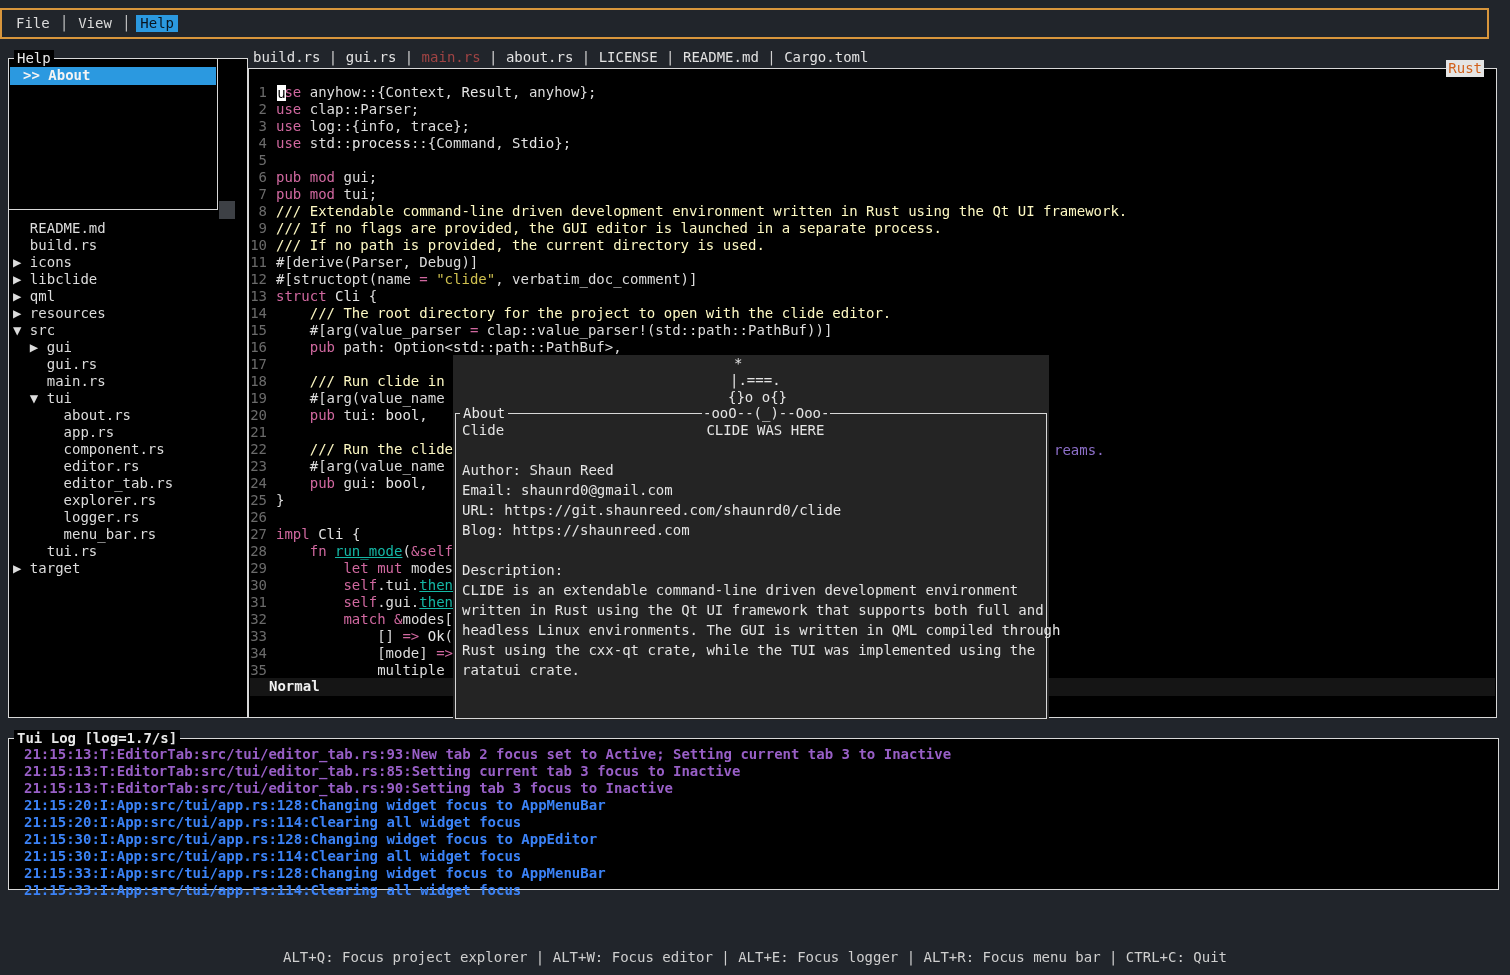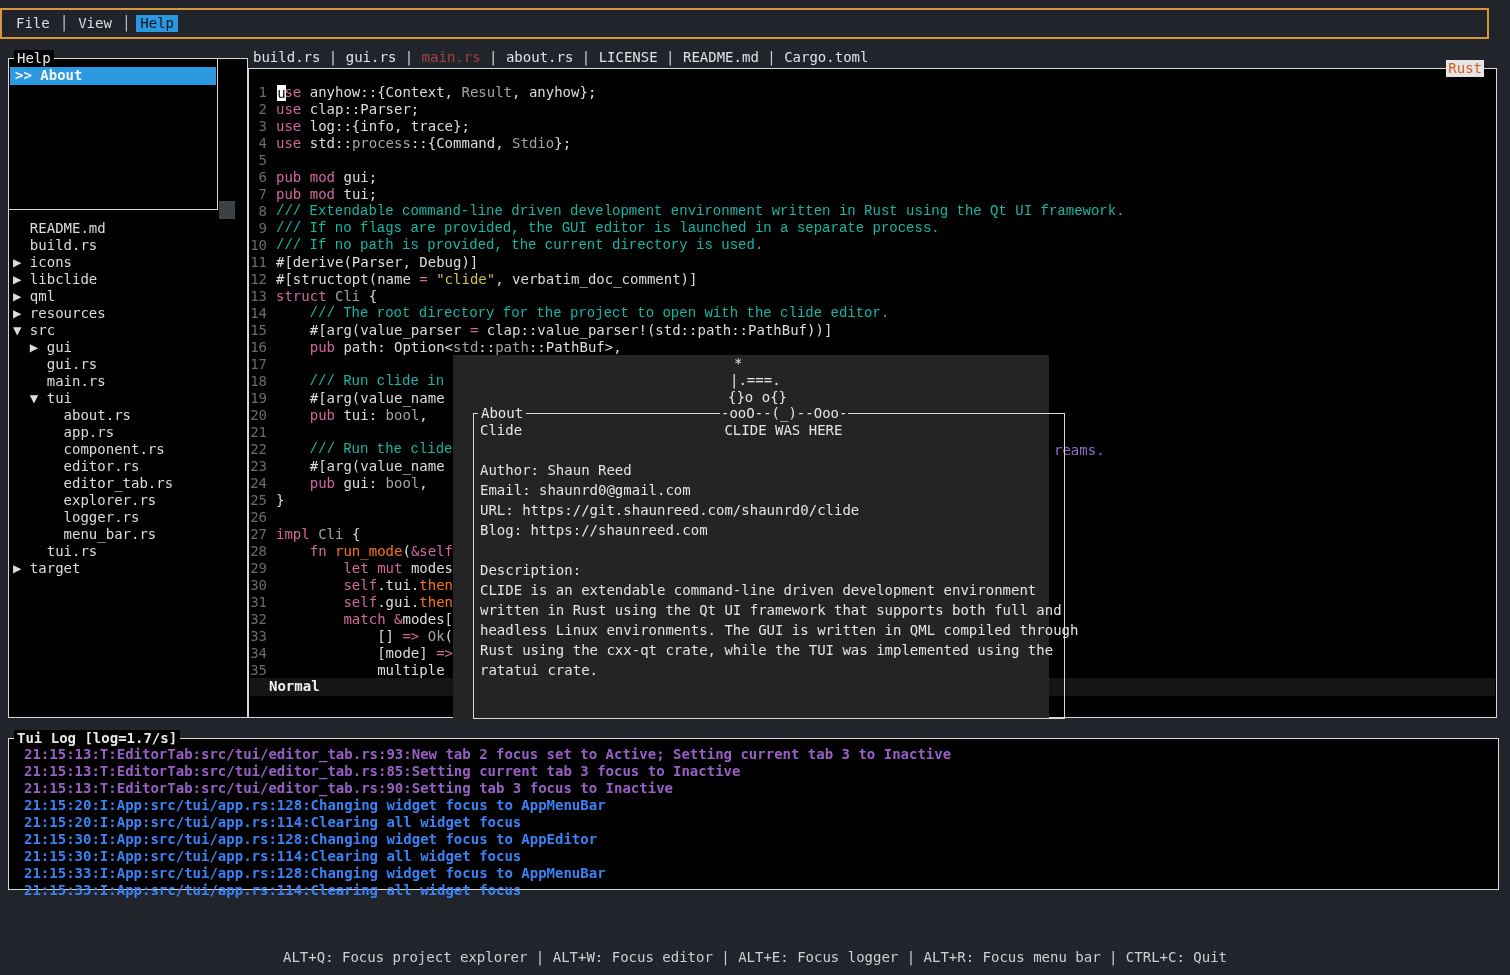--- a/index.html
+++ b/index.html
@@ -20,50 +20,50 @@
 
   
   .explorer{left:8px;top:58px;width:240px;height:660px;}
   .tree{position:absolute;left:4px;top:161px;white-space:pre;}
   .trow{height:17px;}
   .scroll-thumb{position:absolute;left:219px;top:201px;width:16px;height:18px;background:#3d4045;z-index:9;}
 
   
   .dropdown{left:8px;top:58px;width:210px;height:152px;z-index:8;}
   .dd-item{position:absolute;left:1px;right:1px;top:8px;height:18px;background:#2b99e0;
-           color:#f4f4f4;font-weight:bold;padding-left:5px;white-space:pre;}
+           color:#f4f4f4;font-weight:bold;padding-left:13px;white-space:pre;}
 
   
   .tabsrow{position:absolute;left:253px;top:49px;height:17px;white-space:pre;}
   .tab{color:#e2e2e2;}
   .tab.active{color:#a04444;}
   .tab-sep{color:#d0d0d0;}
 
   
   .editor{left:248px;top:68px;width:1249px;height:650px;}
   .rust-badge{position:absolute;top:-9px;right:12px;background:#e5e5e5;padding:0 2px;color:#d2611c;}
   .code{position:absolute;left:1px;top:15px;white-space:pre;}
   .crow{height:17px;display:flex;}
   .ln{display:inline-block;width:17px;margin-right:9px;text-align:right;color:#6b6b6b;flex:none;}
   .k{color:#d0689f;}
-  .ty{color:#a3a3a3;}
-  .fn{color:#f97316;}
-  .c{color:#14b8a6;font-family:Liberation Mono, monospace;}
+  .ty{color:#e5e5e5;}
+  .fn{color:#14b8a6;text-decoration:underline;}
+  .c{color:#fef9c3;}
   .s{color:#cfc04f;}
   .d{color:#dcdcdc;}
   .cursor{position:absolute;left:28px;top:16px;width:9px;height:16px;background:#fff;color:#000;
           text-align:center;z-index:2;}
   .ovf22{position:absolute;left:805px;top:373px;color:#8d6fc9;white-space:pre;}
   .modebar{position:absolute;left:1px;right:1px;top:609px;height:18px;background:#151515;}
   .modebar span{font-weight:bold;margin-left:19px;color:#f0f0f0;}
 
   
   .popup{position:absolute;left:453px;top:355px;width:596px;height:365px;background:#242424;z-index:5;}
   .art-line{position:absolute;white-space:pre;color:#e4e4e4;}
-  .popup-inner{position:absolute;left:20px;top:58px;width:592px;height:306px;border:1px solid #d8d8d8;}
+  .popup-inner{position:absolute;left:2px;top:58px;width:592px;height:306px;border:1px solid #d8d8d8;}
   .popup-title{background:#242424;left:4px;}
   .feet{position:absolute;top:-9px;left:246px;background:#242424;padding:0 1px;color:#e4e4e4;white-space:pre;}
   .popup-content{margin:0;padding:6px 0 0 6px;white-space:pre;color:#e4e4e4;
                  font-family:"DejaVu Sans Mono",monospace;font-size:14px;line-height:20px;}
 
   
   .logpanel{left:8px;top:738px;width:1491px;height:152px;font-weight:bold;}
   .log-lines{position:absolute;left:5px;top:7px;white-space:pre;margin-left:10px;}
   .log-line{height:17px;}
   .trace{color:#985fc6;}

